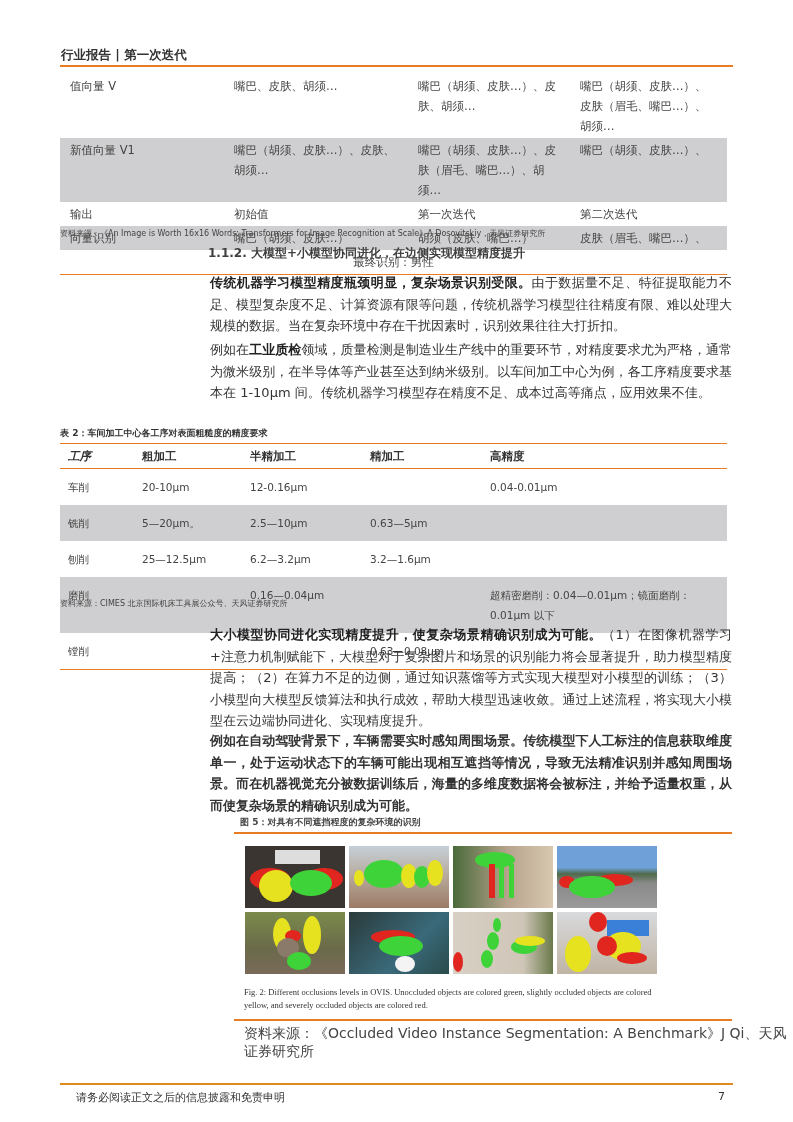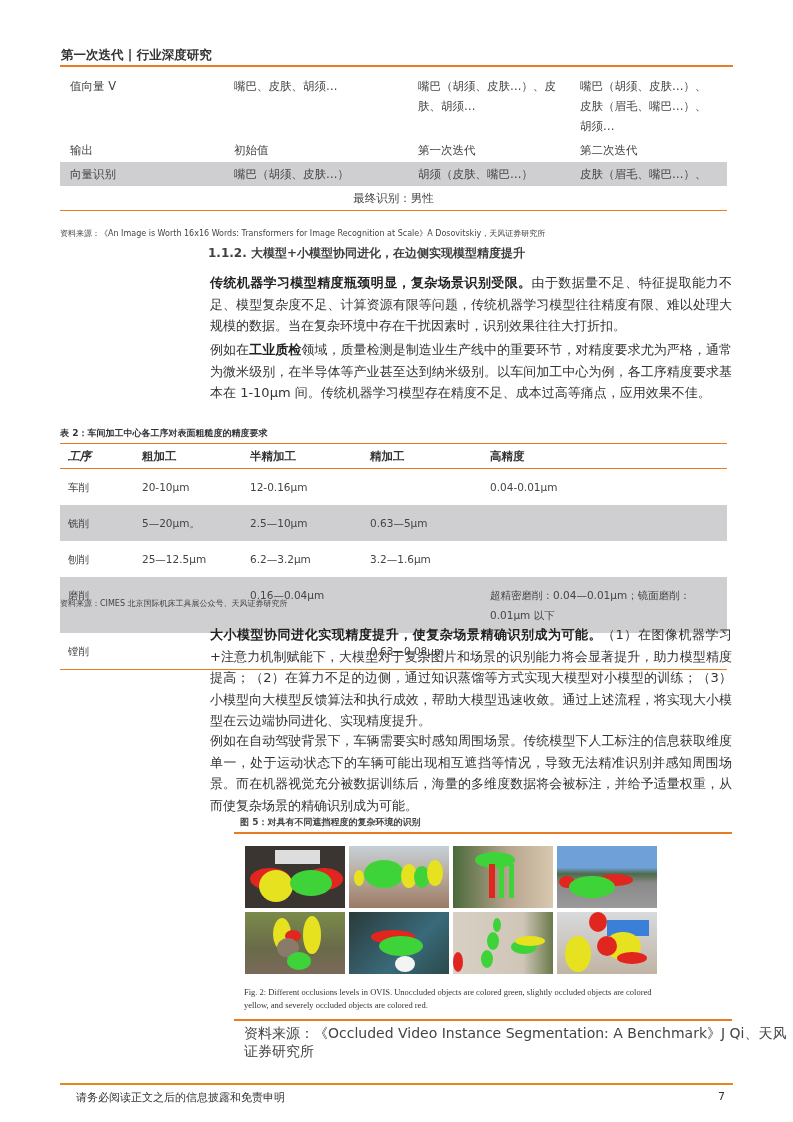--- a/index.html
+++ b/index.html
@@ -45,31 +45,37 @@
   .fig-rule2 { position: absolute; left: 234px; top: 1019px; width: 498px; height: 1.5px; background: #e87c24; }
 
   .footer-rule { position: absolute; left: 60px; top: 1083px; width: 673px; height: 2px; background: #e08a1e; }
   .footer-text { position: absolute; left: 76px; top: 1090px; font-size: 11px; color: #333; }
   .page-num { position: absolute; left: 718px; top: 1090px; font-size: 11px; color: #333; }
 </style>
 </head>
 <body>
 
 <div class="header">
-  <div class="header-title">第一次迭代 | 行业深度研究</div>
+  <div class="header-title">行业报告 | 第一次迭代</div>
   <div class="header-rule"></div>
 </div>
 
 <table class="t1">
   <tbody id="t1-body">
       <tr>
         <td class="c0">值向量 V</td>
         <td class="c1">嘴巴、皮肤、胡须…</td>
         <td class="c2">嘴巴（胡须、皮肤…）、皮肤、胡须…</td>
         <td class="c3">嘴巴（胡须、皮肤…）、皮肤（眉毛、嘴巴…）、胡须…</td>
+      </tr>
+      <tr class="gray">
+        <td class="c0">新值向量 V1</td>
+        <td class="c1">嘴巴（胡须、皮肤…）、皮肤、胡须…</td>
+        <td class="c2">嘴巴（胡须、皮肤…）、皮肤（眉毛、嘴巴…）、胡须…</td>
+        <td class="c3">嘴巴（胡须、皮肤…）、</td>
       </tr>
       <tr>
         <td class="c0">输出</td>
         <td class="c1">初始值</td>
         <td class="c2">第一次迭代</td>
         <td class="c3">第二次迭代</td>
       </tr>
       <tr class="gray">
         <td class="c0">向量识别</td>
         <td class="c1">嘴巴（胡须、皮肤…）</td>
@@ -141,21 +147,21 @@
         <td></td>
       </tr>
     </tbody>
 </table>
 <div class="src" style="left:60px; top:598px;">资料来源：CIMES 北京国际机床工具展公众号、天风证券研究所</div>
 
 <div class="para" style="top:624px;">
   <b>大小模型协同进化实现精度提升，使复杂场景精确识别成为可能。</b><span>（1）在图像机器学习+注意力机制赋能下，大模型对于复杂图片和场景的识别能力将会显著提升，助力模型精度提高；（2）在算力不足的边侧，通过知识蒸馏等方式实现大模型对小模型的训练；（3）小模型向大模型反馈算法和执行成效，帮助大模型迅速收敛。通过上述流程，将实现大小模型在云边端协同进化、实现精度提升。</span>
 </div>
 
-<div class="para" style="top:730px;">例如在自动驾驶背景下，车辆需要实时感知周围场景。传统模型下人工标注的信息获取维度单一，处于运动状态下的车辆可能出现相互遮挡等情况，导致无法精准识别并感知周围场景。而在机器视觉充分被数据训练后，海量的多维度数据将会被标注，并给予适量权重，从而使复杂场景的精确识别成为可能。</div>
+<div class="para" style="top:730px;font-weight:bold;">例如在自动驾驶背景下，车辆需要实时感知周围场景。传统模型下人工标注的信息获取维度单一，处于运动状态下的车辆可能出现相互遮挡等情况，导致无法精准识别并感知周围场景。而在机器视觉充分被数据训练后，海量的多维度数据将会被标注，并给予适量权重，从而使复杂场景的精确识别成为可能。</div>
 
 <div class="fig-caption">图 5：对具有不同遮挡程度的复杂环境的识别</div>
 <div class="fig-rule"></div>
 <div class="fig-grid">
   <div class="thumb" style="background:#3a3530;">
     <div style="position:absolute;left:30px;top:4px;width:45px;height:14px;background:#ddd;"></div>
     <div class="blob" style="left:5px;top:22px;width:40px;height:22px;background:#e0261f;"></div>
     <div class="blob" style="left:60px;top:22px;width:38px;height:22px;background:#e0261f;"></div>
     <div class="blob" style="left:14px;top:24px;width:34px;height:32px;background:#e6e21f;"></div>
     <div class="blob" style="left:45px;top:24px;width:42px;height:26px;background:#3fd33a;"></div>

